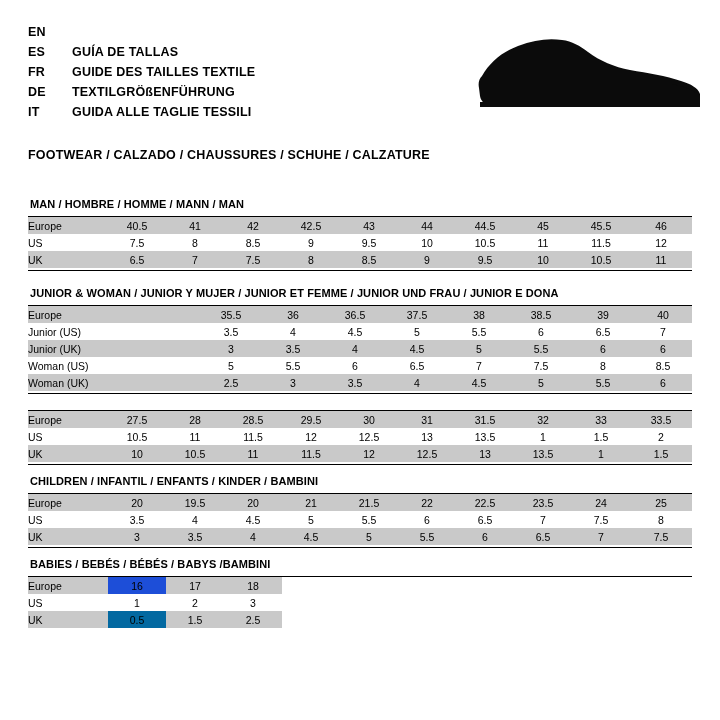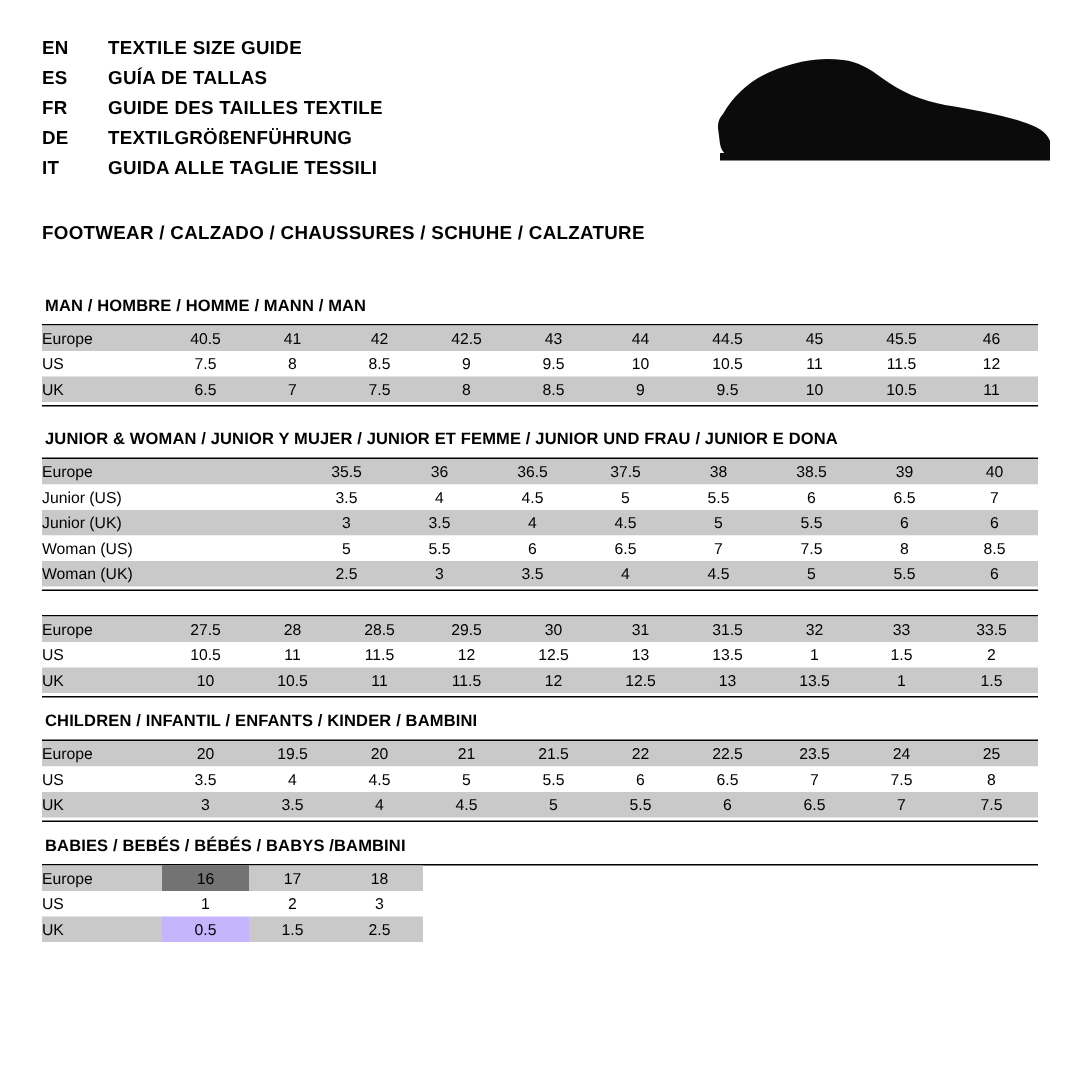--- a/index.html
+++ b/index.html
@@ -112,21 +112,20 @@
 </style>
 </head>
 <body>
 
 <div class="page">
 
   <div class="header">
     <div class="lang-rows">
       <div class="lang-row">
         <div class="lang-code">EN</div>
-        <div class="lang-title">TEXTILE SIZE GUIDE</div>
       </div>
       <div class="lang-row">
         <div class="lang-code">ES</div>
         <div class="lang-title">GUÍA DE TALLAS</div>
       </div>
       <div class="lang-row">
         <div class="lang-code">FR</div>
         <div class="lang-title">GUIDE DES TAILLES TEXTILE</div>
       </div>
       <div class="lang-row">
@@ -437,35 +436,35 @@
       <colgroup>
         <col style="width:80px">
           <col style="width:58px">
           <col style="width:58px">
           <col style="width:58px">
           <col style="width:410px">
       </colgroup>
       <tbody>
         <tr>
           <td class="rowlabel" style="background:#c9c9c9">Europe</td>
-          <td class="val" style="background:#737373">16</td>
+          <td class="val" style="background:#1d4ed8">16</td>
           <td class="val" style="background:#c9c9c9">17</td>
           <td class="val" style="background:#c9c9c9">18</td>
           <td></td>
         </tr>
         <tr>
           <td class="rowlabel">US</td>
           <td class="val">1</td>
           <td class="val">2</td>
           <td class="val">3</td>
           <td></td>
         </tr>
         <tr>
           <td class="rowlabel" style="background:#c9c9c9">UK</td>
-          <td class="val" style="background:#c4b5fd">0.5</td>
+          <td class="val" style="background:#0369a1">0.5</td>
           <td class="val" style="background:#c9c9c9">1.5</td>
           <td class="val" style="background:#c9c9c9">2.5</td>
           <td></td>
         </tr>
       </tbody>
     </table>
   </div>
 
 </div>
 

